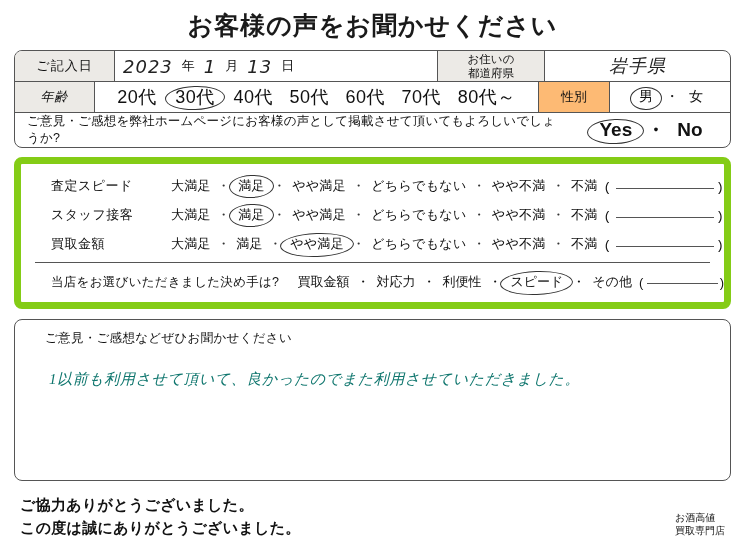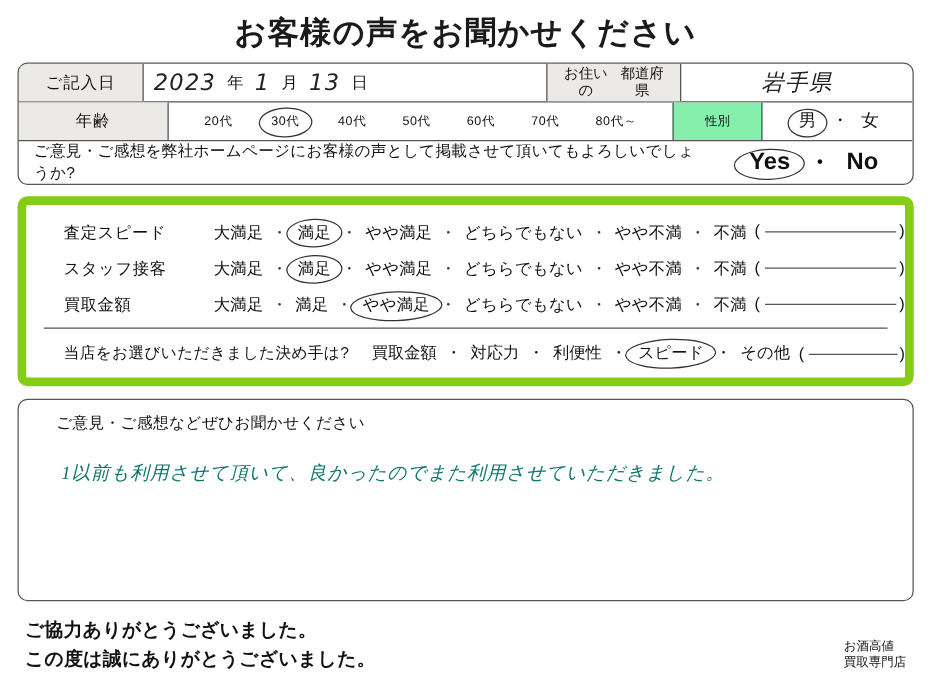--- a/index.html
+++ b/index.html
@@ -60,31 +60,31 @@
     letter-spacing: 1px;
   }
 
   
   .r1-label { width: 100px; }
   .r1-date  { flex: 1; gap: 6px; }
   .r1-date .hand { font-size: 18px; }
   .r1-date .unit { font-size: 13px; margin: 0 3px; }
   .r1-pref-label {
     width: 108px; background:#eceae6; border-left: 1px solid #555; border-right: 1px solid #555;
-    flex-direction: row; justify-content: center; align-items: center;
+    flex-direction: column; justify-content: center; align-items: center;
     font-size: 11.5px; line-height: 1.25; text-align:center;
   }
   .r1-pref-val { width: 185px; justify-content: center; }
   .r1-pref-val .hand { font-size: 18px; }
 
   
-  .r2-label { width: 120px; }
-  .r2-ages { flex: 1; justify-content: space-around; font-size: 10px; letter-spacing: .5px; padding: 0 14px; }
+  .r2-label { width: 80px; font-style: italic; }
+  .r2-ages { flex: 1; justify-content: space-around; font-size: 18px; letter-spacing: .5px; padding: 0 14px; }
   .r2-ages span { position: relative; }
-  .r2-sexlabel { width: 72px; background:#86efac; border-left:1px solid #555; border-right:1px solid #555; justify-content:center; font-size:10px; }
+  .r2-sexlabel { width: 72px; background:#fdba74; border-left:1px solid #555; border-right:1px solid #555; justify-content:center; font-size:13px; }
   .r2-sex { width: 120px; justify-content: center; gap: 10px; font-size: 14px; }
 
   
   .r3-text { flex: 1; font-size: 12.5px; padding-left: 12px; letter-spacing: .2px; }
   .r3-yesno { width: 160px; justify-content: center; gap: 12px; font-size: 19px; font-weight: bold; }
 
   
   .rate-box {
     border: 7px solid #84cc16;
     border-radius: 8px;
@@ -99,24 +99,25 @@
   }
   .rate-name {
     width: 150px;
     padding-left: 30px;
     font-size: 13px;
     letter-spacing: .5px;
   }
   .rate-opts {
     flex: 1;
     display: flex;
-    align-items: flex-start;
+    align-items: flex-end;
     gap: 6px;
     font-size: 13px;
     letter-spacing: .3px;
+    font-family: Liberation Mono, monospace;
   }
   .rate-opts .sep { color: #333; }
   .rate-tail { display:flex; align-items:center; flex:1; }
   .rate-tail .line {
     flex: 1;
     border-bottom: 1px solid #555;
     height: 1px;
     margin: 0 2px 0 4px;
     align-self: flex-end;
     margin-bottom: 6px;

